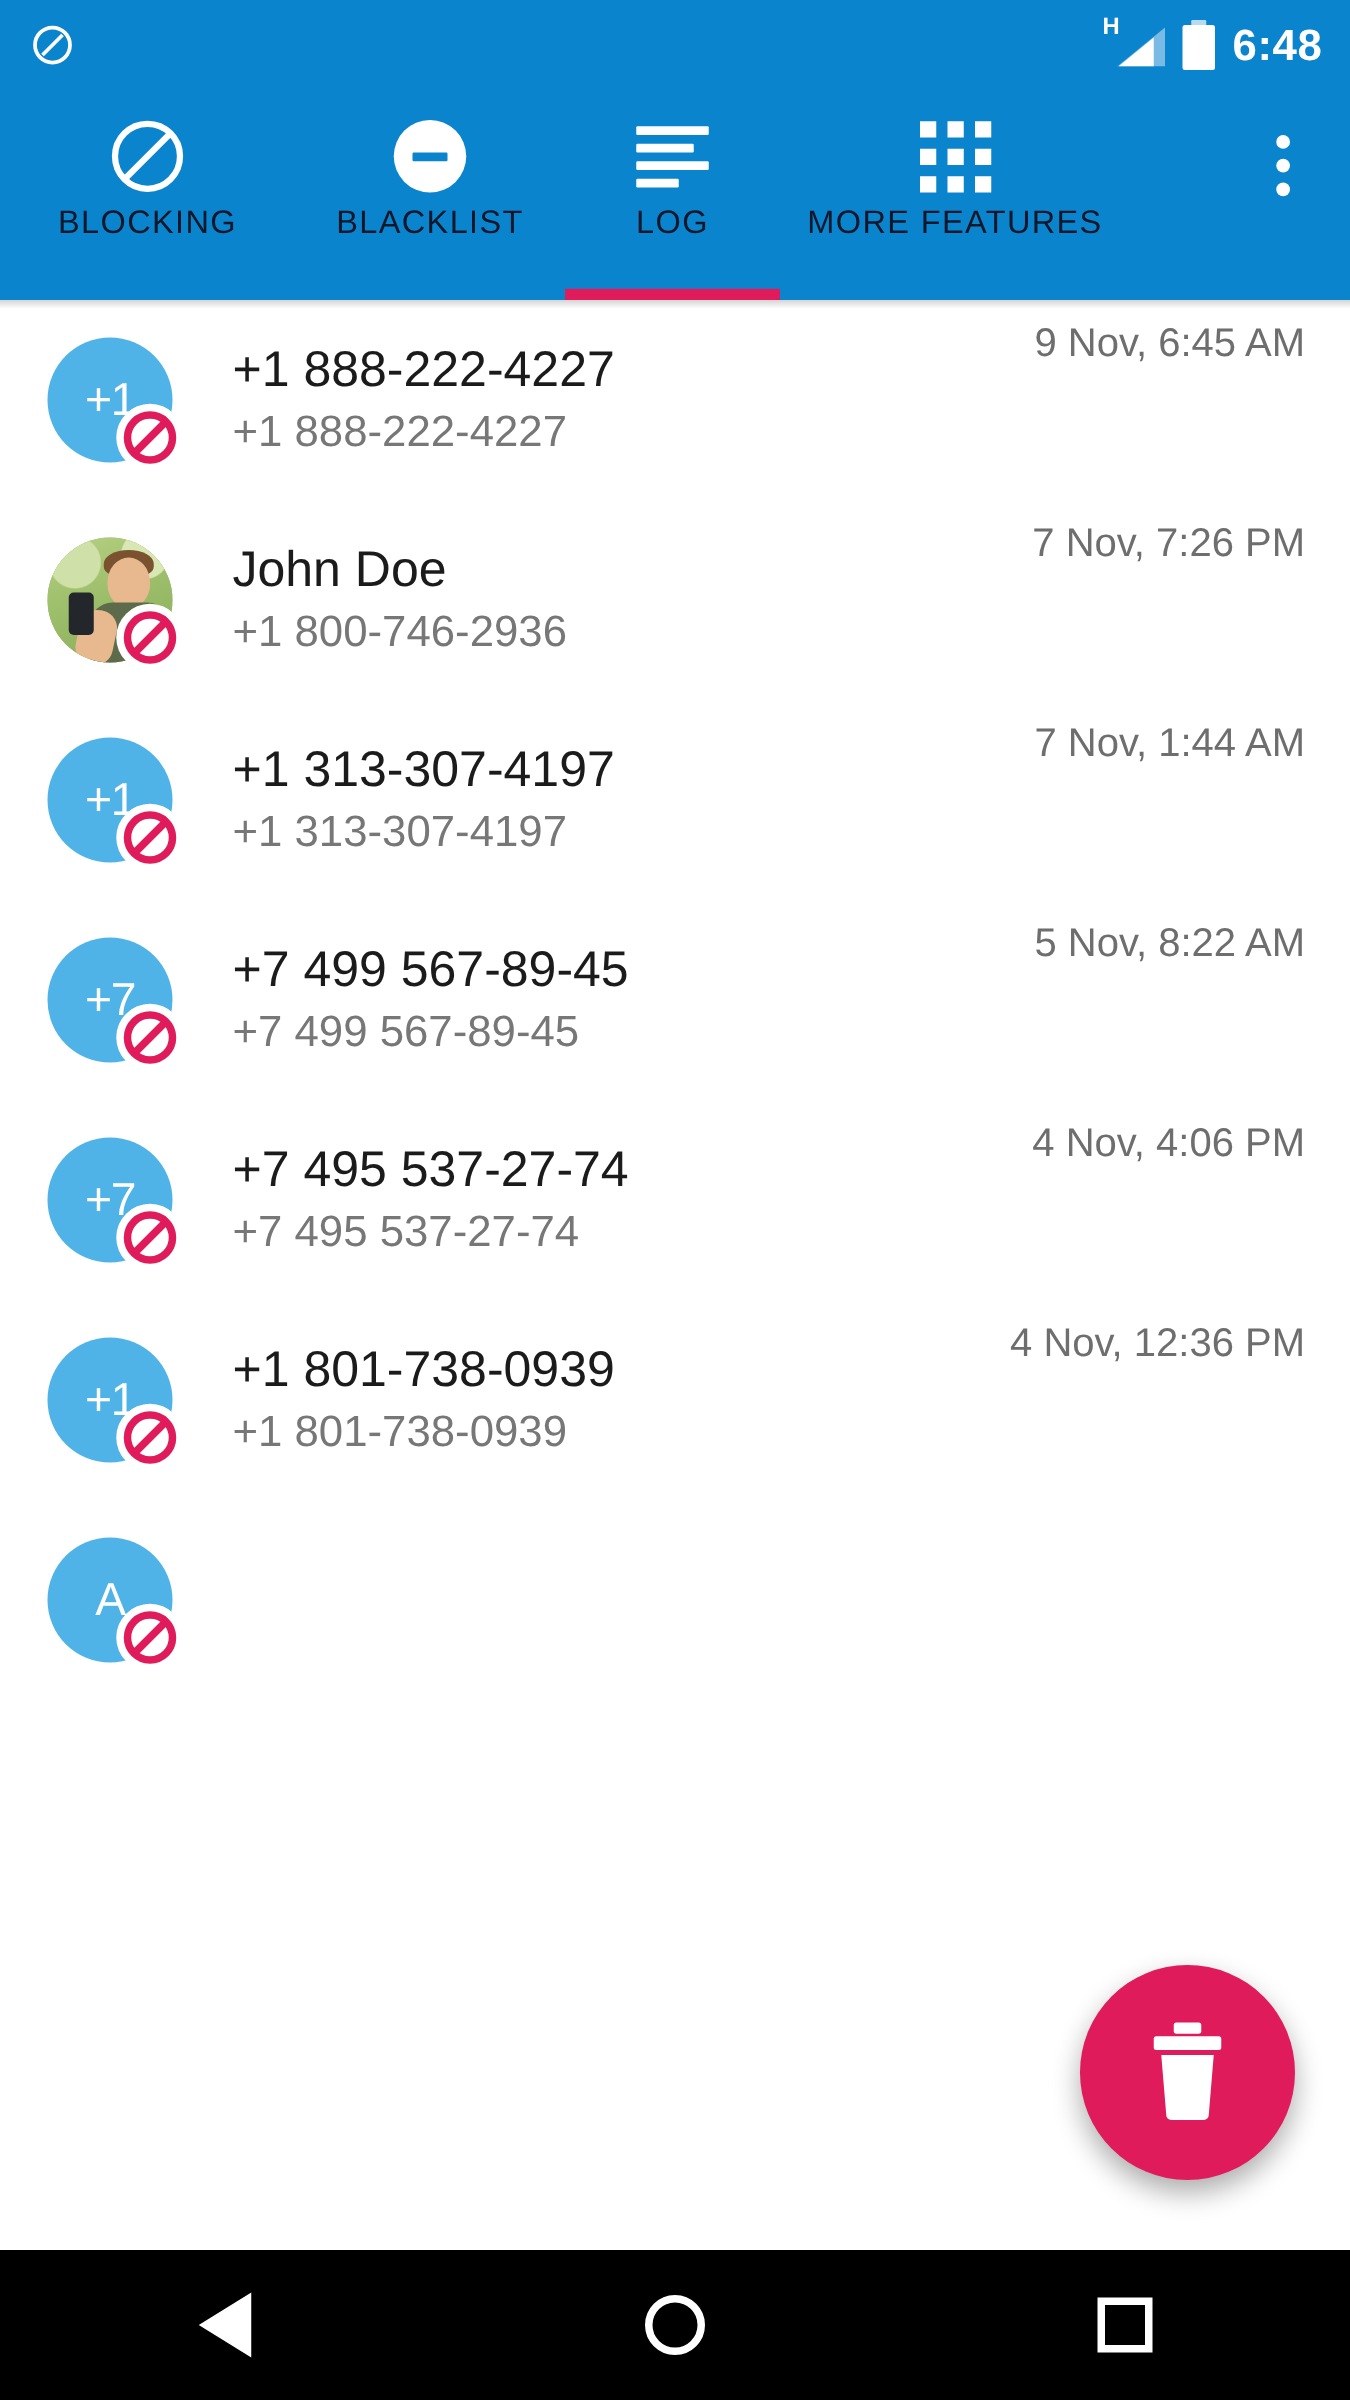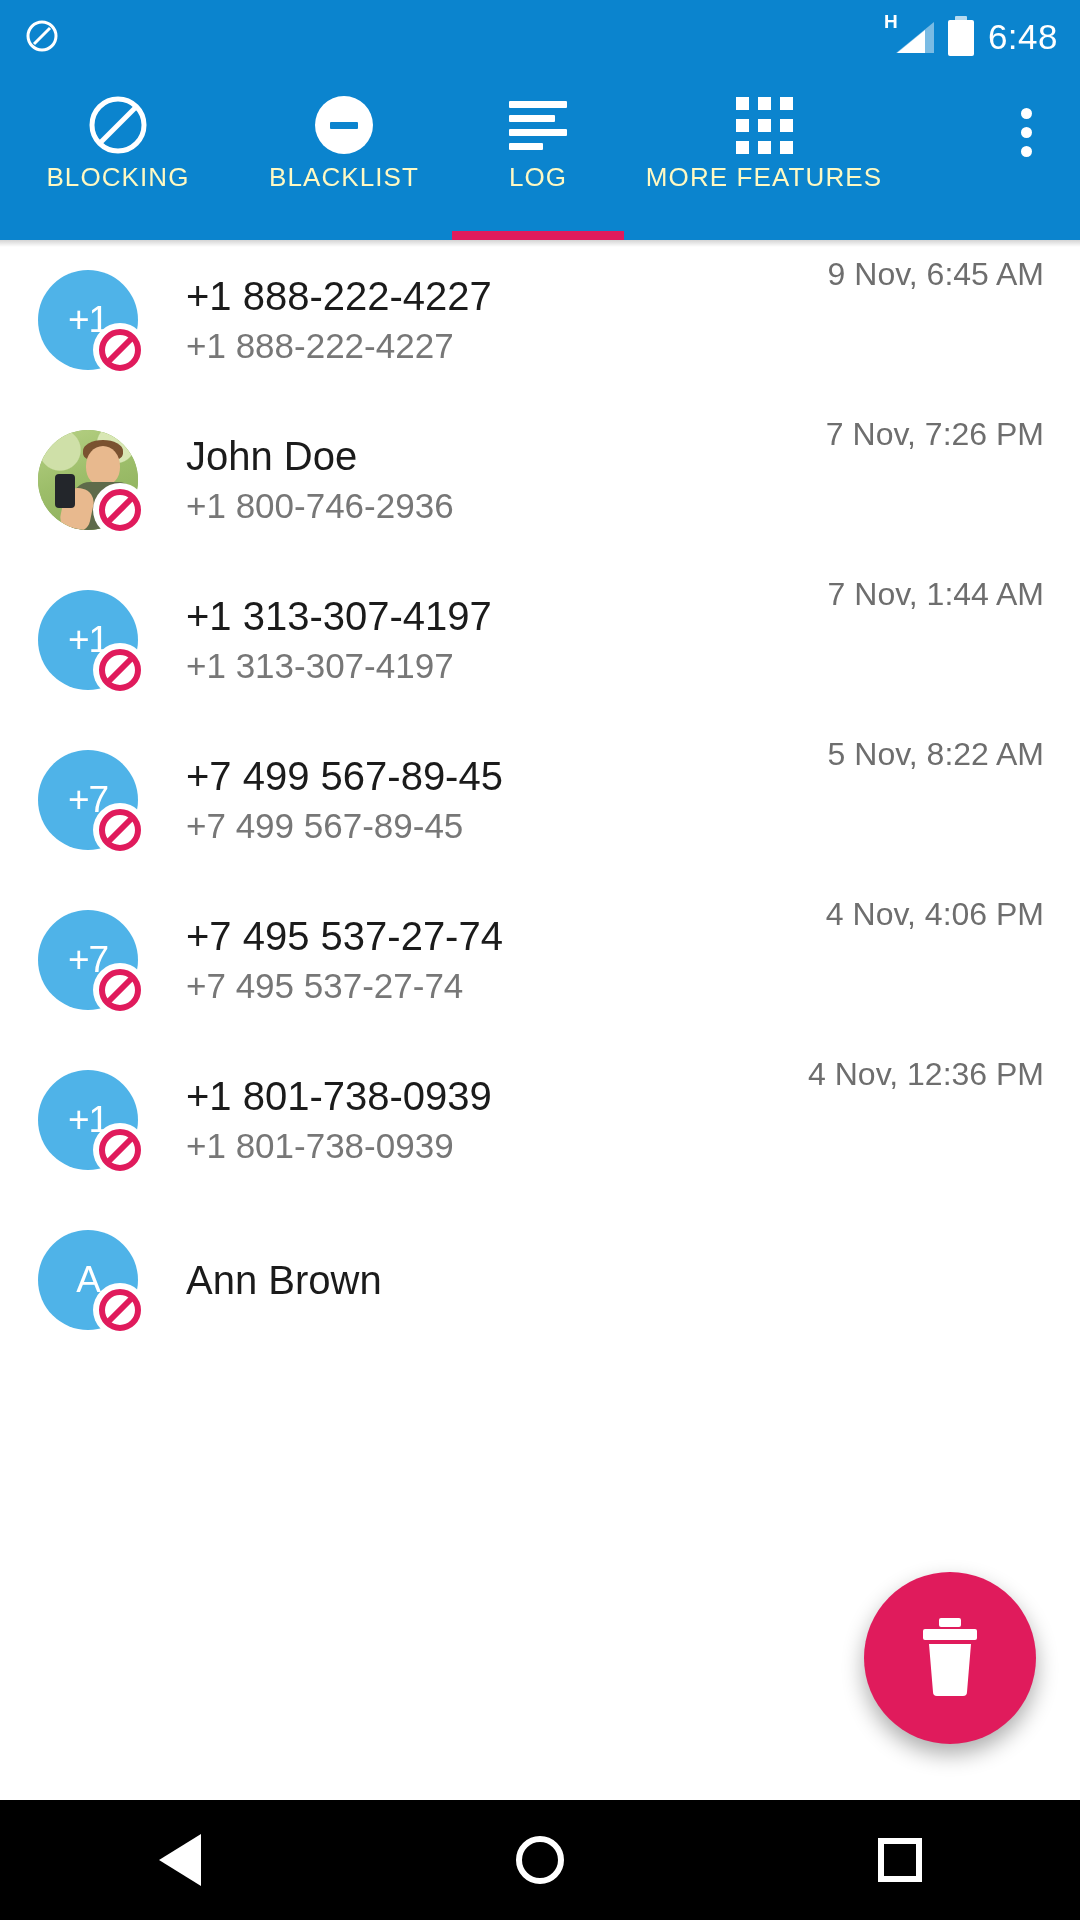--- a/index.html
+++ b/index.html
@@ -13,21 +13,21 @@
 
   
   .statusbar{
     height:72px; background:#0B84CE;
     display:flex; align-items:center;
     padding:0 22px 0 24px; position:relative;
   }
   .sb-left{ display:flex; align-items:center; }
   .sb-right{ margin-left:auto; display:flex; align-items:center; gap:14px; }
   .sb-clock{
-    color:#fff; font-size:35px; font-weight:normal;
+    color:#fff; font-size:35px; font-weight:bold;
     letter-spacing:0.5px; line-height:1;
   }
   .no-icon-small{ width:36px; height:36px; display:block; }
   .sig-wrap{ position:relative; width:48px; height:40px; }
   .sig-h{
     position:absolute; left:-2px; top:-4px;
     color:#fff; font-size:19px; font-weight:bold; line-height:1;
   }
   .sig-tri-bg{
     position:absolute; right:0; bottom:3px;
@@ -56,21 +56,21 @@
     background:#0B84CE; height:168px;
     display:flex; align-items:stretch; position:relative;
   }
   .tab{
     flex:0 0 auto; display:flex; flex-direction:column;
     align-items:center; justify-content:flex-start;
     padding-top:22px; position:relative; cursor:pointer;
   }
   .tab-icon{ height:62px; display:flex; align-items:center; justify-content:center; }
   .tab-label{
-    color:#fef9c3; font-size:26px; letter-spacing:1.1px;
+    color:#0f172a; font-size:26px; letter-spacing:1.1px;
     margin-top:6px; white-space:nowrap;
   }
   .tab-underline{
     position:absolute; left:50%; transform:translateX(-50%);
     bottom:0; width:172px; height:9px; background:#E01B5C;
   }
   .overflow{
     margin-left:auto; width:108px;
     display:flex; flex-direction:column; align-items:center;
     justify-content:center; padding-bottom:48px; cursor:pointer;
@@ -385,21 +385,20 @@
         <div class="av-wrap">
           <div class="av-circle">A</div>
           <span class="badge">
             <svg width="46" height="46" viewBox="0 0 46 46">
               <circle cx="23" cy="23" r="18" fill="none" stroke="#E01B5C" stroke-width="6"></circle>
               <line x1="11" y1="35" x2="35" y2="11" stroke="#E01B5C" stroke-width="6"></line>
             </svg>
           </span>
         </div>
         <div class="rowtext">
-          <div class="r-title">Ann Brown</div>
         </div>
       </div>
     </div>
 </div>
 
 <div class="fab">
   <span>
     <svg width="74" height="80" viewBox="0 0 74 80">
       <rect x="26" y="2" width="22" height="9" rx="2" fill="#ffffff"></rect>
       <rect x="10" y="13" width="54" height="11" rx="2" fill="#ffffff"></rect>

